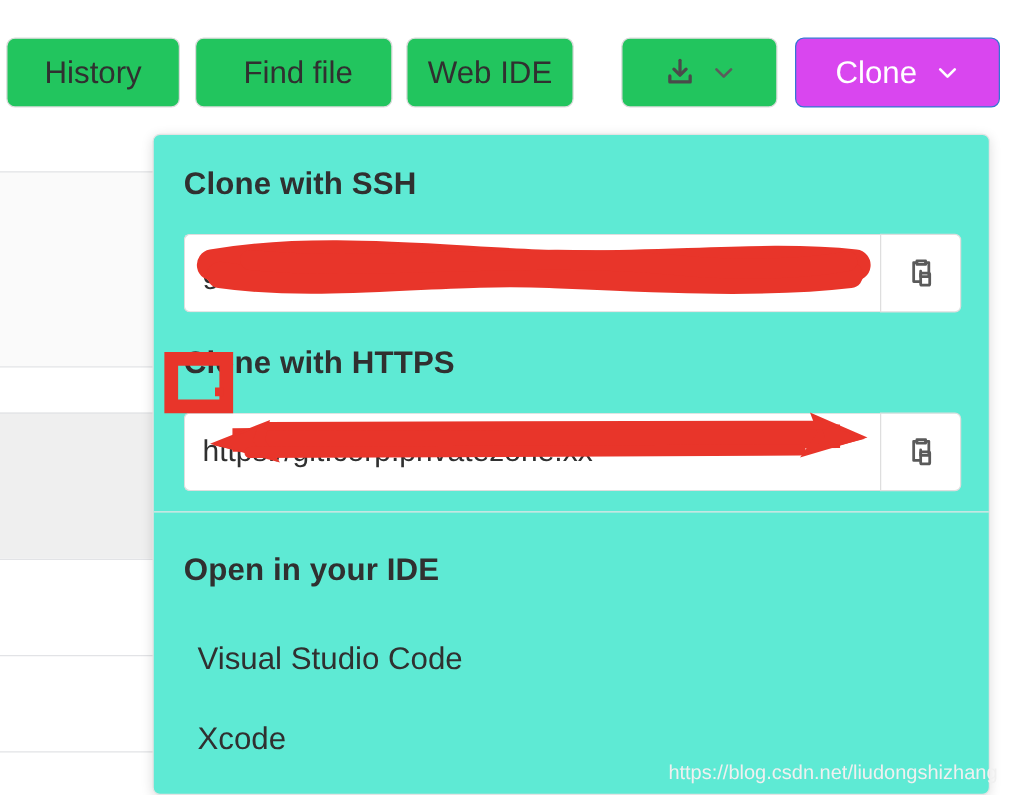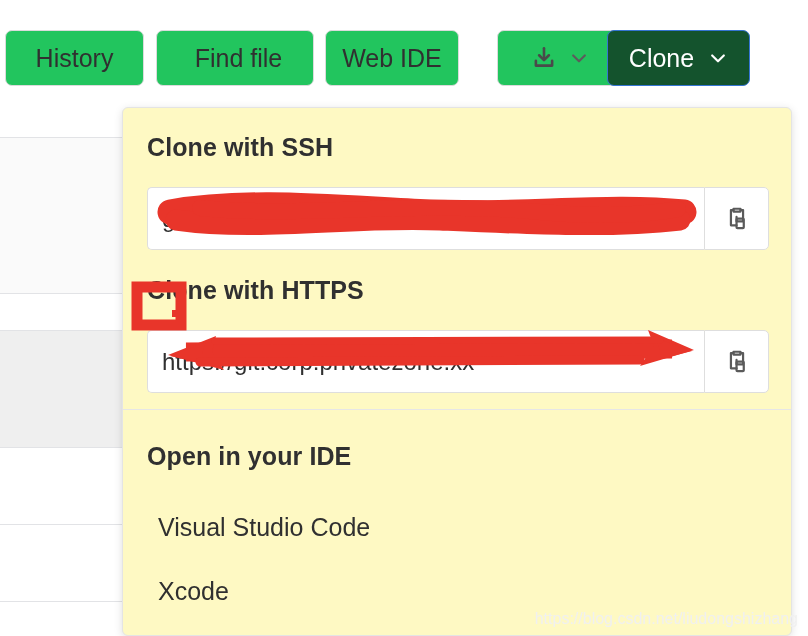--- a/index.html
+++ b/index.html
@@ -55,38 +55,38 @@
     justify-content: center;
     cursor: pointer;
     white-space: nowrap;
     padding: 0 18px;
   }
   #btn-history { position: absolute; left: 5px;   width: 139px; }
   #btn-findfile{ position: absolute; left: 156px; width: 158px; padding-left: 25px; }
   #btn-webide  { position: absolute; left: 325px; width: 134px; }
   #btn-download{ position: absolute; left: 497px; width: 125px; gap: 12px; }
   #btn-clone {
-    position: absolute; left: 607px; width: 143px;
-    background: #14532d;
+    position: absolute; left: 636px; width: 164px;
+    background: #d946ef;
     border-color: #3575d3;
     color: #ffffff;
     gap: 14px;
   }
 
   .dl-icon { display:block; width: 26px; height: 26px; }
   .chev    { display:block; width: 20px; height: 20px; }
 
   
   #clone-panel {
     position: absolute;
     left: 122px;
     top: 107px;
     width: 670px;
     height: 529px;
-    background: #fef9c3;
+    background: #5eead4;
     border: 1px solid #e4e4e4;
     border-radius: 6px;
     box-shadow: 0 2px 9px rgba(0,0,0,0.13);
     box-sizing: border-box;
     z-index: 3;
     overflow: hidden;
   }
   .sec-title {
     font-size: 25px;
     font-weight: bold;

